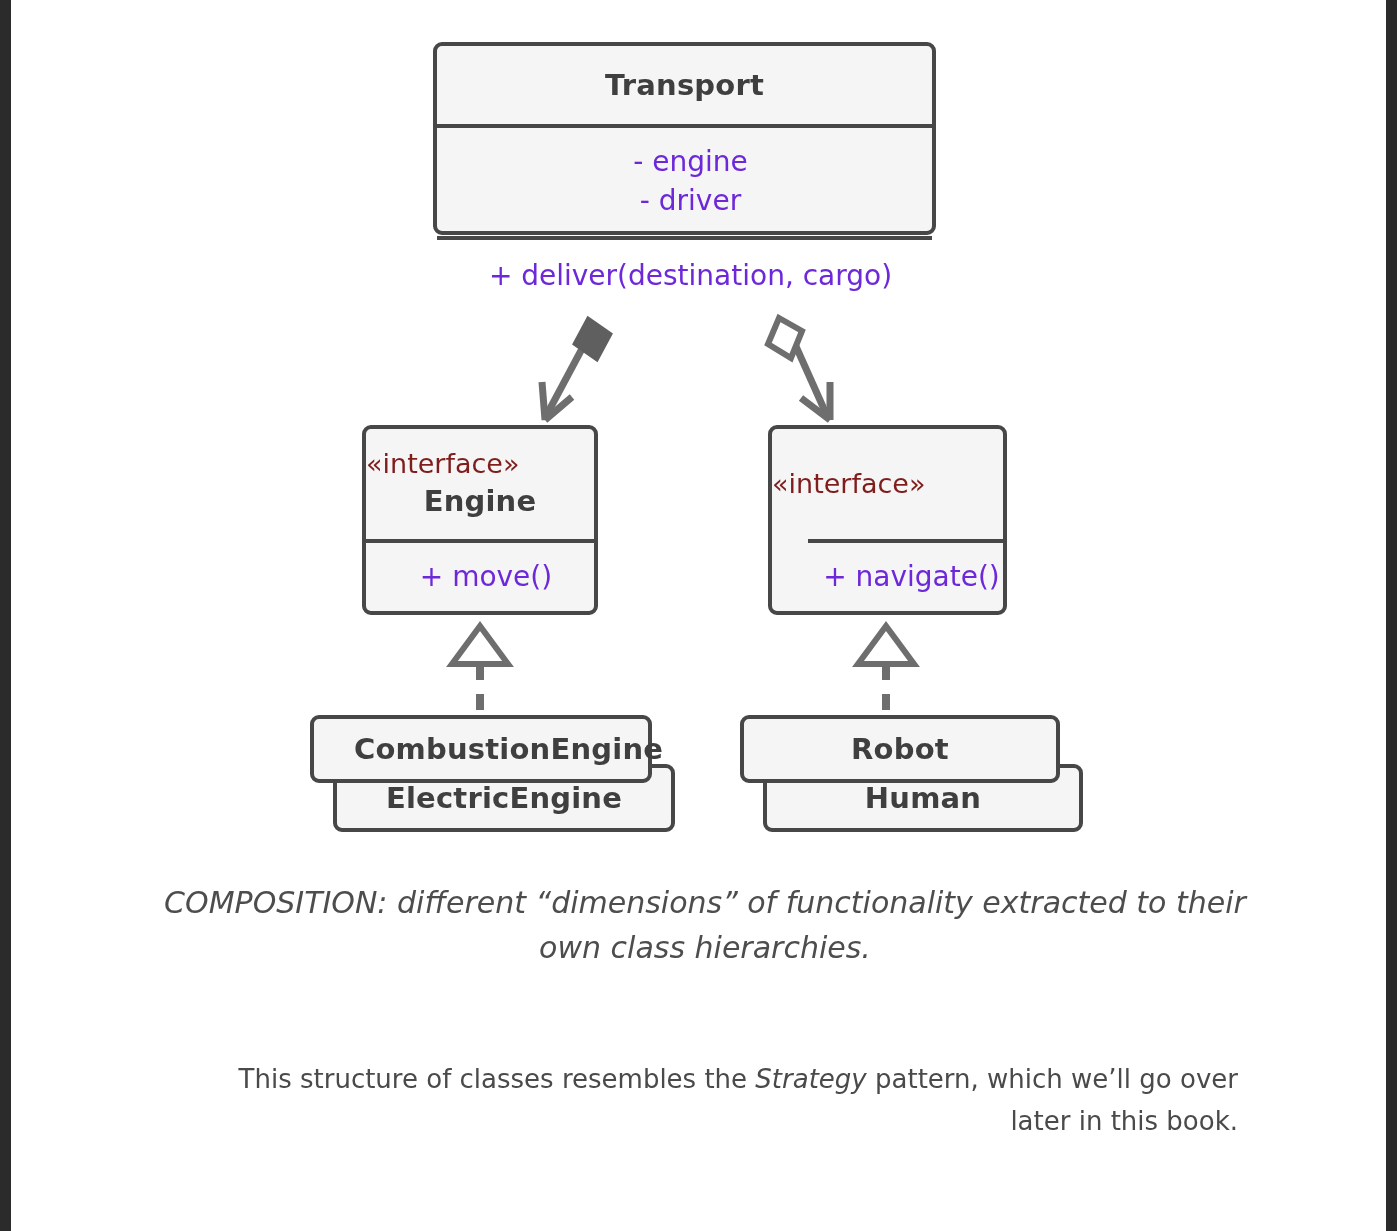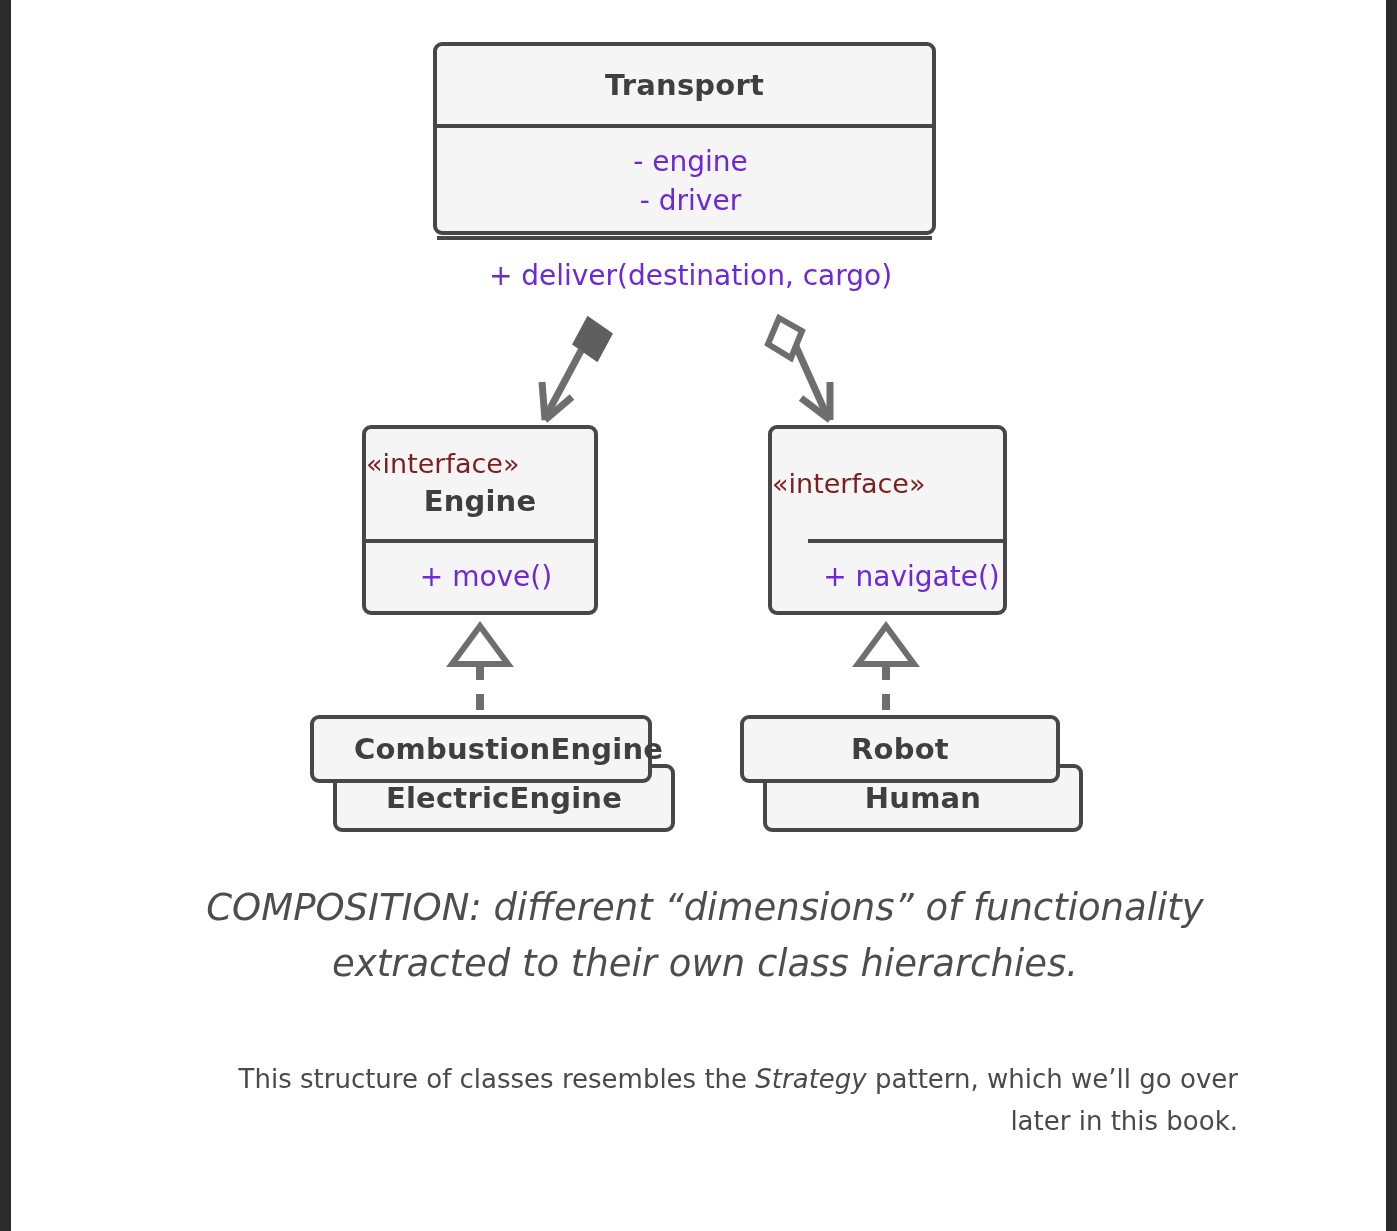--- a/index.html
+++ b/index.html
@@ -81,21 +81,21 @@
   }
 
   
   #caption {
     position: absolute;
     left: 150px;
     top: 880px;
     width: 1110px;
     text-align: center;
     font-style: italic;
-    font-size: 37px;
+    font-size: 30px;
     line-height: 1.5;
     color: #4d4d4d;
   }
   #body-text {
     position: absolute;
     left: 188px;
     top: 1032px;
     width: 1050px;
     font-size: 26px;
     line-height: 1.62;

